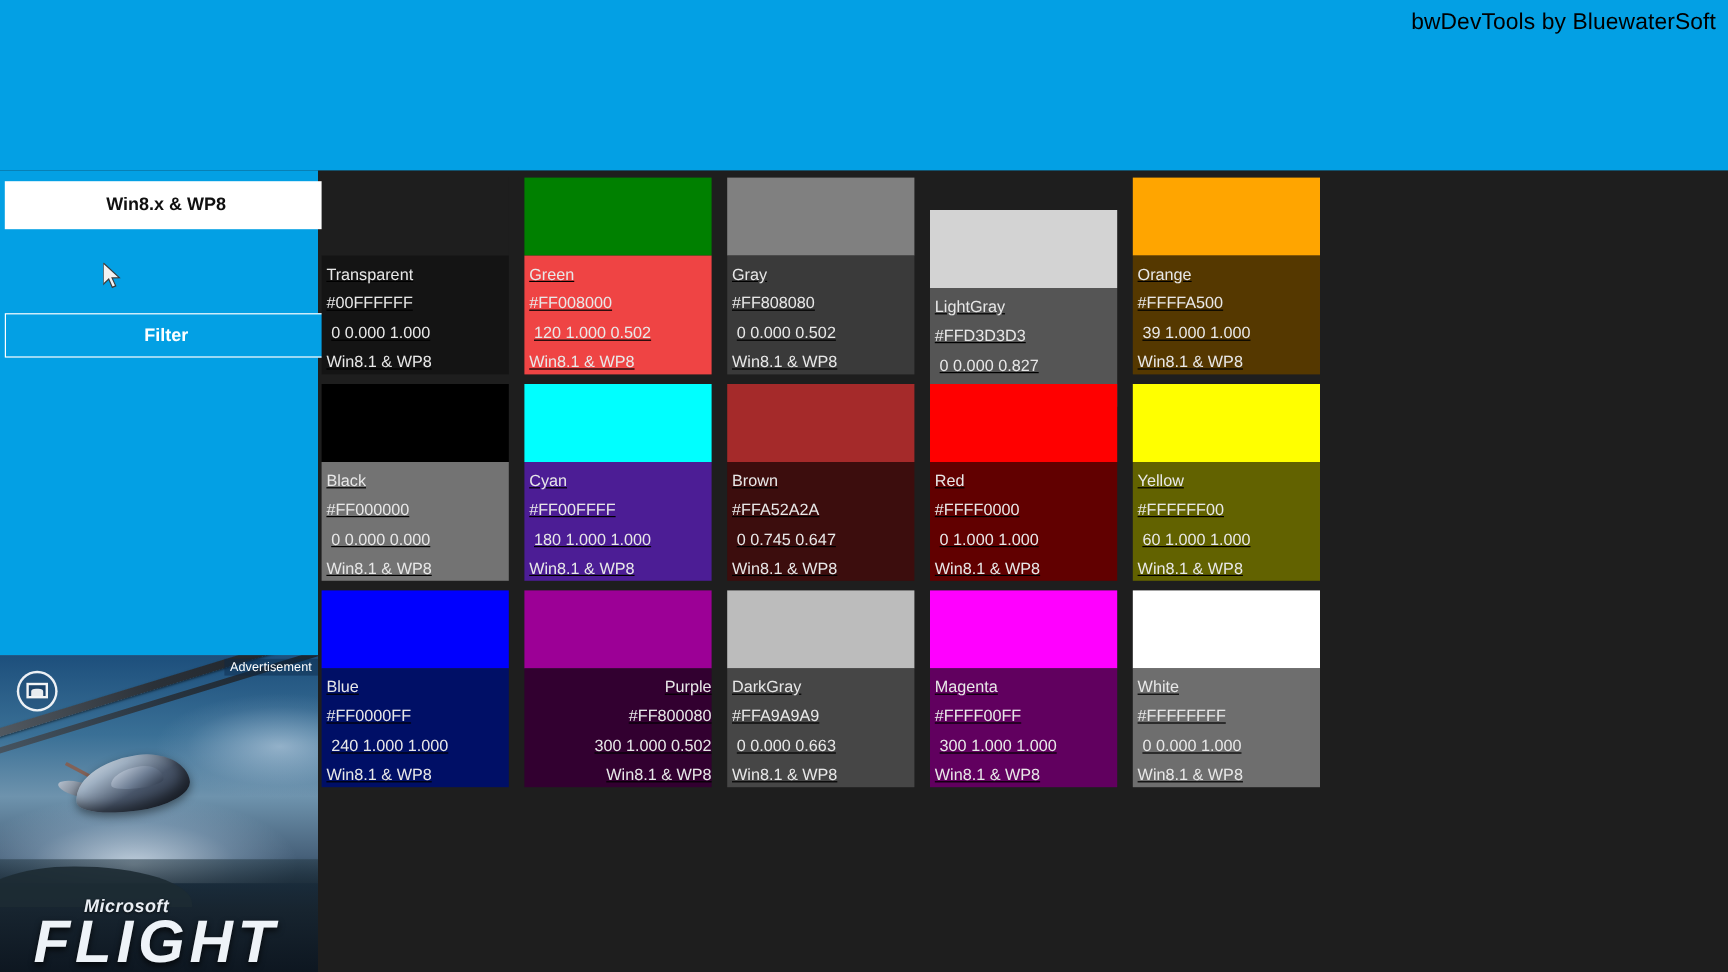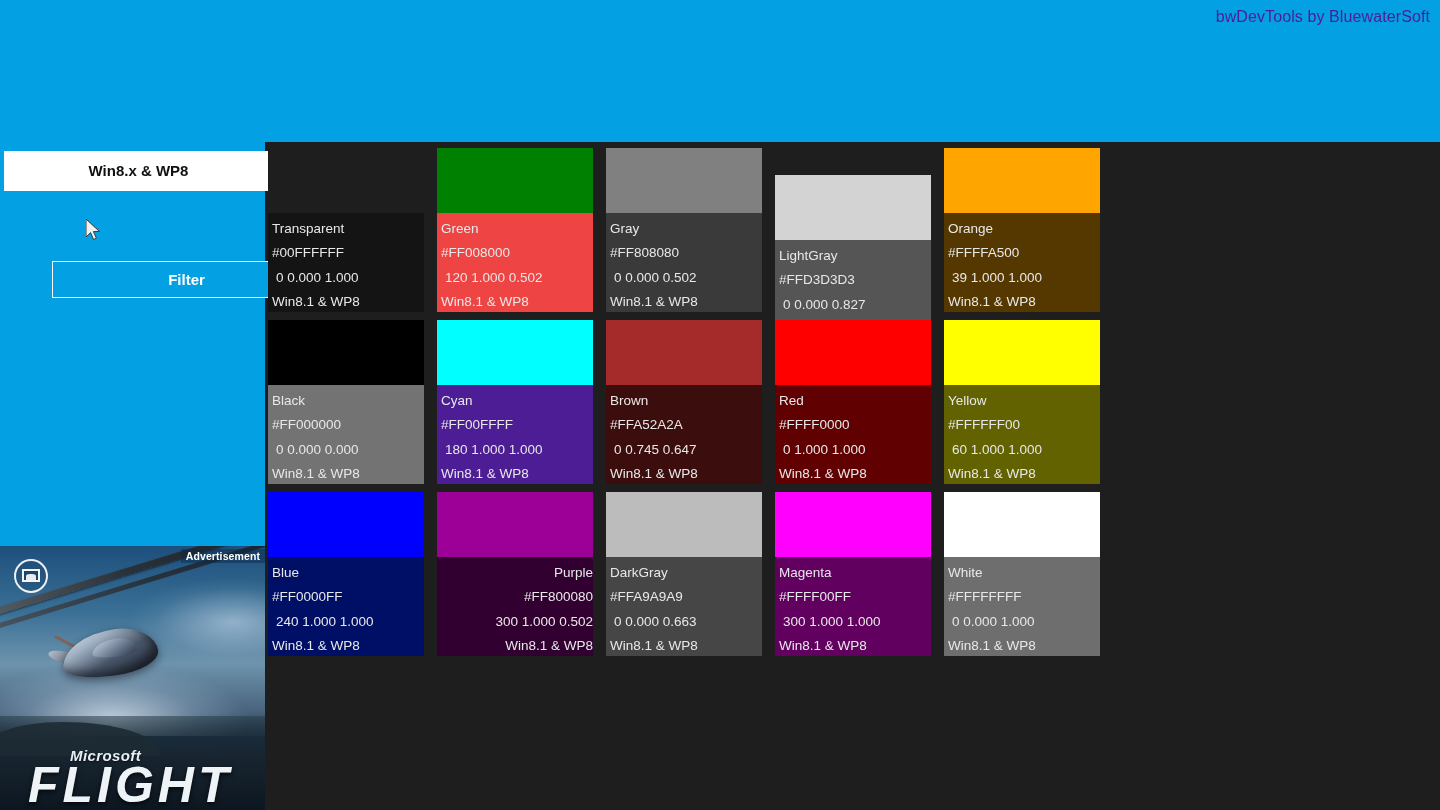--- a/index.html
+++ b/index.html
@@ -24,22 +24,22 @@
     position: absolute;
     left: 0; top: 0;
     width: 1440px;
     height: 142px;
     background: #03a0e4;
   }
   .brand-tag {
     position: absolute;
     right: 10px;
     top: 8px;
-    font-size: 16px;
-    color: #4c1d95;
+    font-size: 19px;
+    color: #000000;
     letter-spacing: 0.1px;
     white-space: nowrap;
     padding-left: 44px;
   }
   .page-title {
     position: absolute;
     left: 118px;
     top: 50px;
     font-size: 56px;
     font-weight: 300;
@@ -110,21 +110,20 @@
 
   .btn-filter {
     top: 119px;
     height: 37px;
     line-height: 35px;
     background: #03a0e4;
     color: #ffffff;
     font-weight: bold;
     font-size: 15px;
     border: 1px solid #ffffff;
-    margin-left: 48px;
   }
 
   
   .cursor {
     position: absolute;
     left: 86px;
     top: 219px;
     width: 16px;
     height: 24px;
     pointer-events: none;
@@ -215,21 +214,21 @@
     background: linear-gradient(120deg, #b9c4d1, #37404f);
     border-radius: 50% 20% 40% 60%;
     transform: rotate(12deg);
   }
   .ad-label {
     position: absolute;
     right: 0;
     top: 3px;
     padding: 1px 5px;
     font-size: 10.5px;
-    font-weight: bold;
+    font-weight: normal;
     color: #ffffff;
     background: rgba(10,40,70,0.45);
     letter-spacing: .1px;
   }
   .ad-badge {
     position: absolute;
     left: 14px;
     top: 559px;
     width: 34px;
     height: 34px;
@@ -298,20 +297,21 @@
     width: 156px;
     height: 65px;
   }
   .info {
     position: absolute;
     left: 0; top: 65px;
     width: 156px;
     height: 99px;
     padding: 4px 0 0 4px;
     box-sizing: border-box;
+    text-decoration: underline;
   }
   .info div {
     font-size: 13.5px;
     line-height: 24.4px;
     color: #e8e8e8;
     white-space: nowrap;
     font-family: "Liberation Sans", sans-serif;
   }
   .info .hsv { padding-left: 4px; }
 </style>

